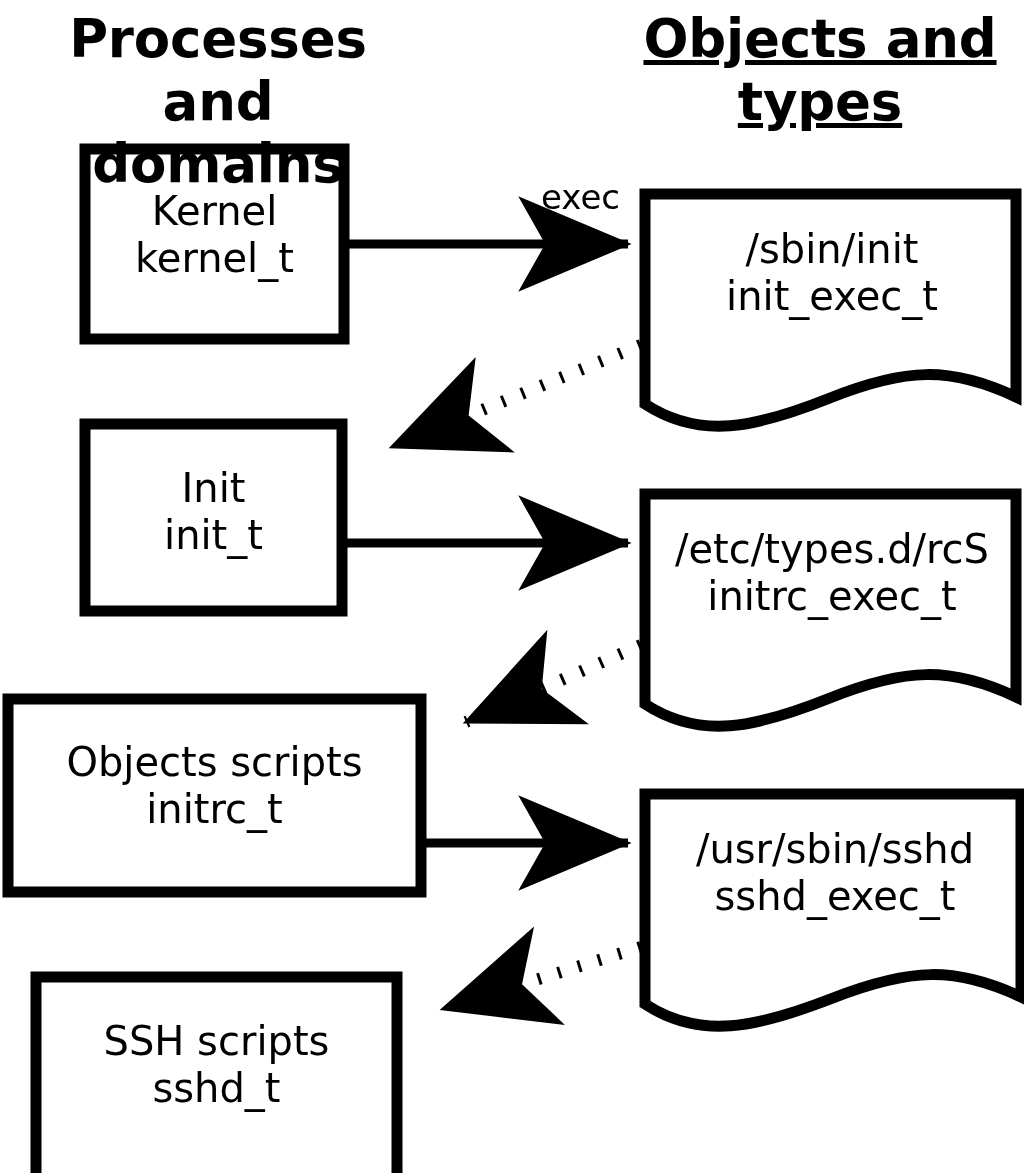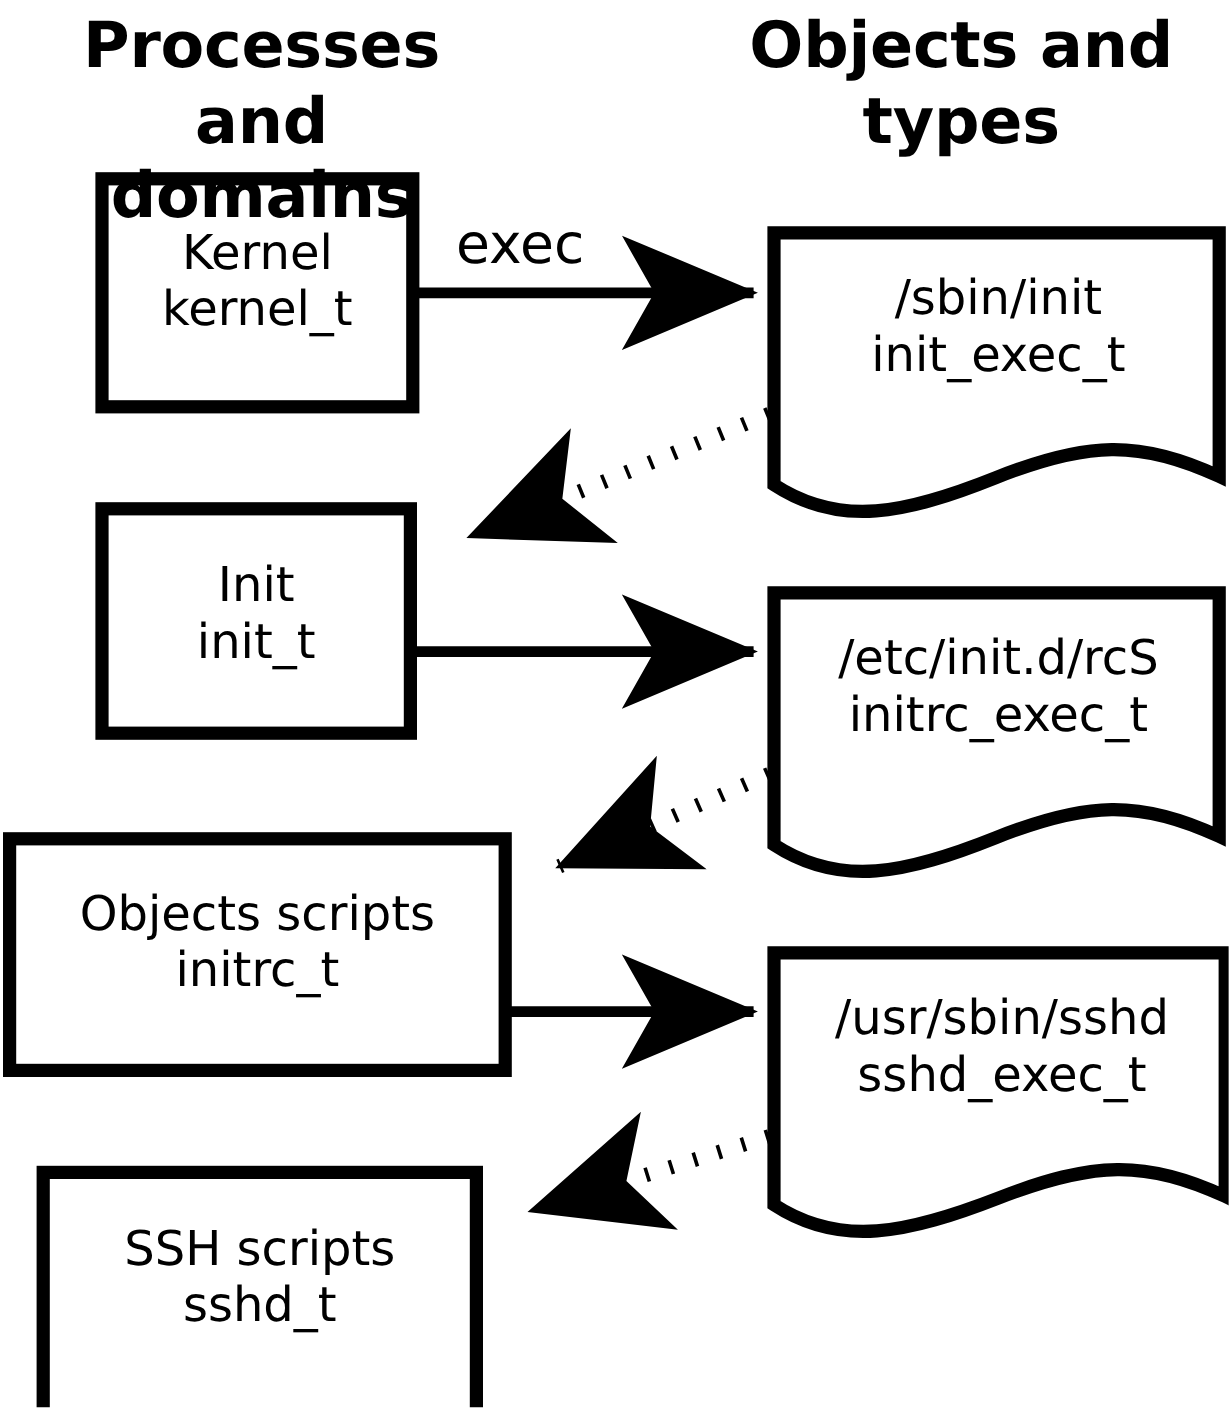--- a/index.html
+++ b/index.html
@@ -33,22 +33,22 @@
     white-space: pre-line;
     letter-spacing: -0.2px;
   }
   .node-label {
     font-size: 40px;
     line-height: 1.18;
     text-align: center;
     white-space: pre-line;
   }
   .edge-label {
-    font-size: 46px;
-    text-align: left;
+    font-size: 34px;
+    text-align: right;
     line-height: 1;
   }
   .abs { position: absolute; }
 </style>
 </head>
 <body>
 
 <div id="diagram-root">
 
   <svg id="diagram-svg" viewBox="0 0 1024 1173">
@@ -84,39 +84,39 @@
     <line x1="641" y1="645" x2="466" y2="722" stroke="#000000" stroke-width="12" stroke-linecap="butt" stroke-dasharray="3 18" marker-end="url(#arrow-dotted)"></line>
 
     <line x1="421" y1="843" x2="628" y2="843" stroke="#000000" stroke-width="9" marker-end="url(#arrow-solid)"></line>
 
     <line x1="641" y1="947" x2="443" y2="1009" stroke="#000000" stroke-width="12" stroke-linecap="butt" stroke-dasharray="3 18" marker-end="url(#arrow-dotted)"></line>
   </svg>
 
   <div class="abs col-header" style="left:28px; top:8px; width:380px;">Processes
 and domains</div>
 
-  <div class="abs col-header" style="left:611px; top:8px; width:380px;">Objects and
+  <div class="abs col-header" style="left:630px; top:8px; width:380px;text-decoration:underline;">Objects and
 types</div>
 
   <div class="abs node-label" style="left:85px; top:465px; width:257px;">Init
 init_t</div>
 
   <div class="abs node-label" style="left:85px; top:188px; width:259px;">Kernel
 kernel_t</div>
 
   <div class="abs node-label" style="left:8px; top:739px; width:413px;">Objects scripts
 initrc_t</div>
 
   <div class="abs node-label" style="left:36px; top:1018px; width:361px;">SSH scripts
 sshd_t</div>
 
   <div class="abs node-label" style="left:648px; top:226px; width:368px;">/sbin/init
 init_exec_t</div>
 
-  <div class="abs node-label" style="left:648px; top:526px; width:368px;">/etc/init.d/rcS
+  <div class="abs node-label" style="left:648px; top:526px; width:368px;">/etc/types.d/rcS
 initrc_exec_t</div>
 
   <div class="abs node-label" style="left:650px; top:826px; width:370px;">/usr/sbin/sshd
 sshd_exec_t</div>
 
   <div class="abs edge-label" style="left:380px; top:180px; width:240px;">exec</div>
 
 </div>
 
 </body></html>

